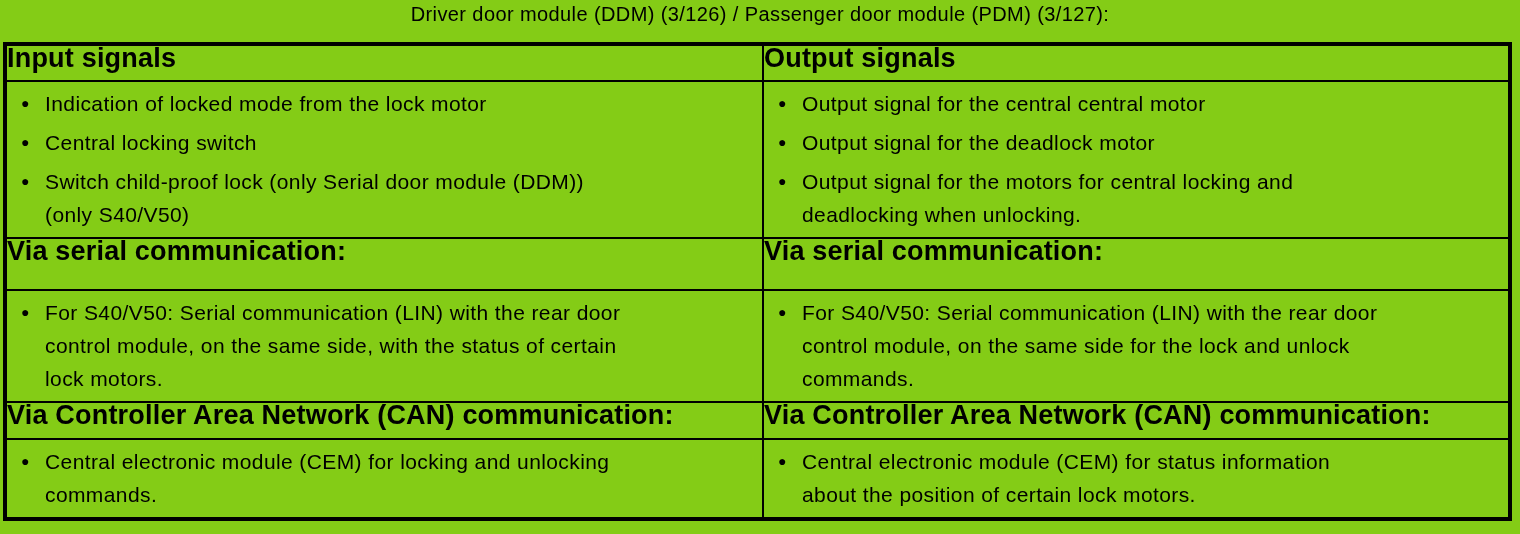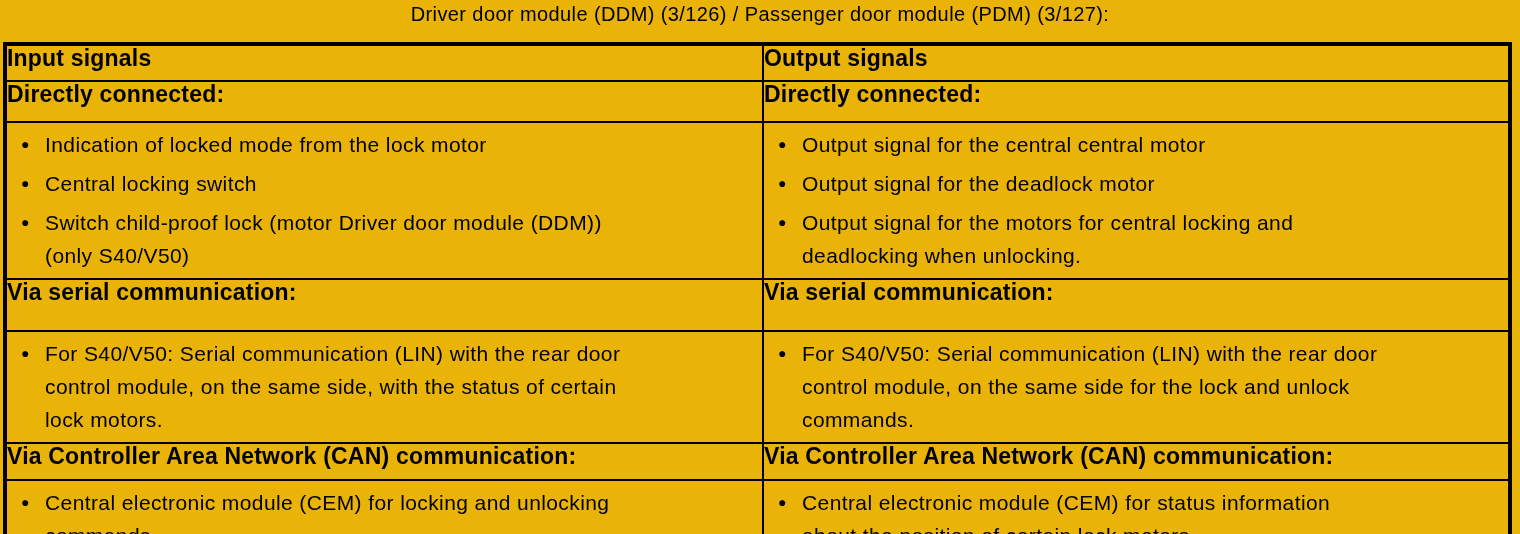--- a/index.html
+++ b/index.html
@@ -6,21 +6,21 @@
     margin: 0;
     padding: 0;
     background: #ffffff;
     color: #000000;
     font-family: "Liberation Sans", sans-serif;
   }
   .page {
     position: relative;
     width: 1520px;
     height: 534px;
-    background: #eab308;
+    background: #84cc16;
     overflow: hidden;
   }
   .doc-title {
     padding-top: 3px;
     height: 39px;
     text-align: center;
     font-size: 20px;
     letter-spacing: 0.4px;
     white-space: nowrap;
   }
@@ -43,21 +43,21 @@
   tr.r-head   { height: 37px; }
   tr.r-sub1   { height: 41px; }
   tr.r-items1 { height: 146px; }
   tr.r-sub2   { height: 52px; }
   tr.r-items2 { height: 100px; margin-top: 7px; }
   tr.r-sub3   { height: 37px; }
   tr.r-items3 { height: 74px; }
 
   td.head-cell, td.sub-cell {
     font-weight: bold;
-    font-size: 23px;
+    font-size: 27px;
     letter-spacing: 0.2px;
     padding: 7px 6px 4px 6px;
     line-height: 24px;
     white-space: nowrap;
   }
   ul.bullets {
     margin: 0;
     padding: 5px 0 0 12px;
     list-style: none;
   }
@@ -91,31 +91,27 @@
       <col class="c-left">
       <col class="c-right">
     </colgroup>
 
     <tbody>
         <tr class="r-head">
       <td class="head-cell">Input signals</td>
       <td class="head-cell">Output signals</td>
     </tr>
 
-    <tr class="r-sub1">
-      <td class="sub-cell">Directly connected:</td>
-      <td class="sub-cell">Directly connected:</td>
-    </tr>
 
     <tr class="r-items1">
       <td>
         <ul class="bullets">
           <li>Indication of locked mode from the lock motor</li>
           <li>Central locking switch</li>
-          <li>Switch child-proof lock (motor Driver door module (DDM)) (only S40/V50)</li>
+          <li>Switch child-proof lock (only Serial door module (DDM)) (only S40/V50)</li>
         </ul>
       </td>
       <td>
         <ul class="bullets">
           <li>Output signal for the central central motor</li>
           <li>Output signal for the deadlock motor</li>
           <li>Output signal for the motors for central locking and deadlocking when unlocking.</li>
         </ul>
       </td>
     </tr>

